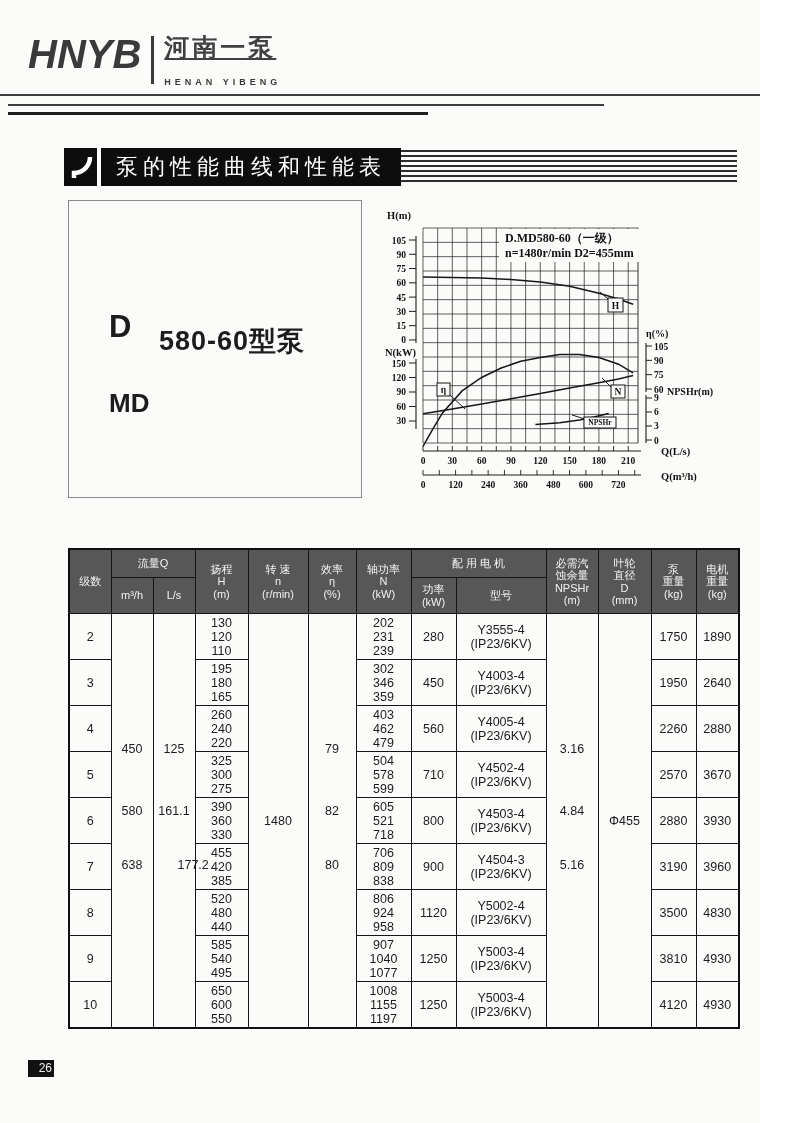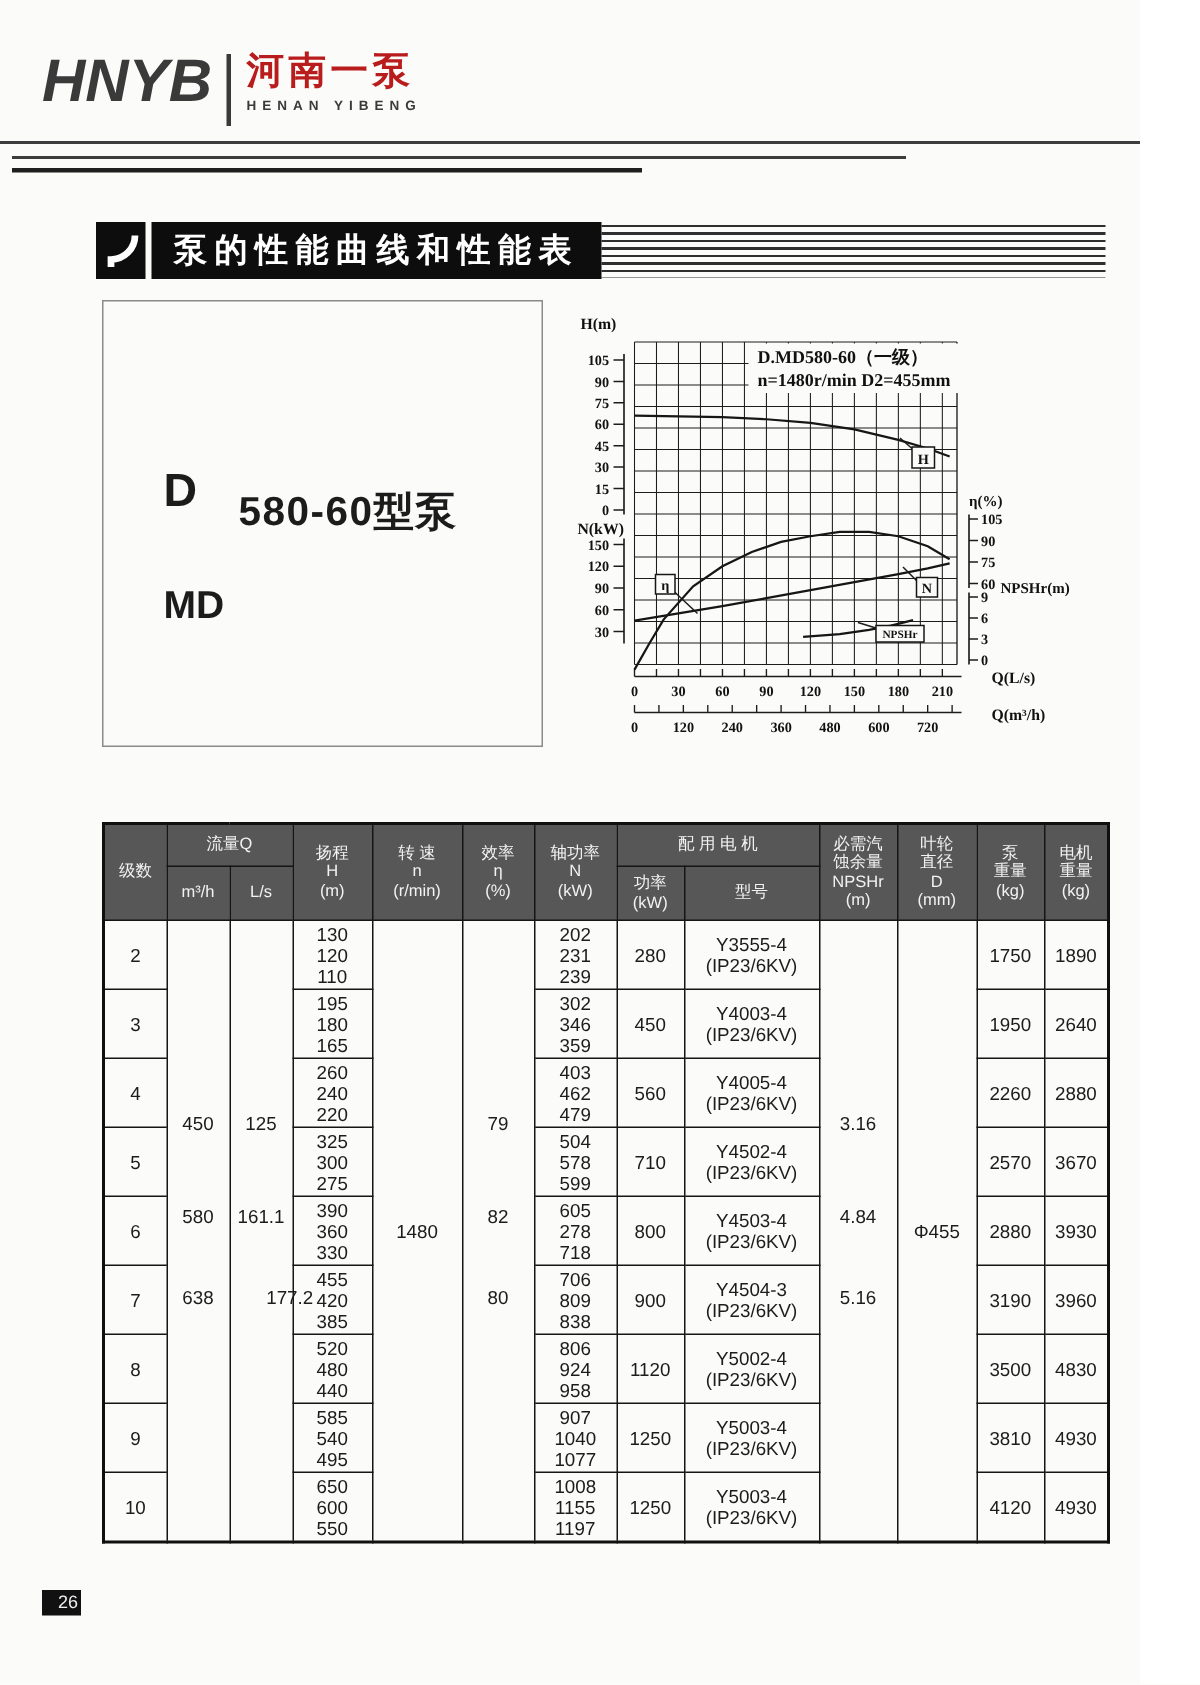--- a/index.html
+++ b/index.html
@@ -3,33 +3,33 @@
 <meta charset="utf-8">
 <style>
   html,body{margin:0;padding:0;}
   .page{position:relative;width:760px;height:1123px;background:var(--page_bg,#fbfbf9);
         font-family:"Liberation Sans",sans-serif;color:#1c1c1c;overflow:hidden;}
 
   
   .logo{position:absolute;left:28px;top:34px;display:flex;align-items:flex-start;gap:10px;}
   .logo-acronym{font-size:40px;font-weight:bold;font-style:italic;color:#3a3a3a;line-height:1;letter-spacing:0px;}
   .logo-divider{width:3px;height:48px;background:#3a3a3a;margin-top:2px;}
-  .logo-cn{font-size:25px;font-weight:bold;color:#b91c1c;letter-spacing:3px;line-height:1.1;}
-  .logo-en{font-size:9px;font-weight:bold;color:#3a3a3a;letter-spacing:4px;margin-top:3px;}
+  .logo-cn{font-size:25px;font-weight:bold;color:#404040;letter-spacing:3px;line-height:1.1;text-decoration:underline;}
+  .logo-en{font-size:9px;font-weight:bold;color:#3a3a3a;letter-spacing:4px;margin-top:15px;}
 
   
   .rule{position:absolute;background:#3d3d3d;}
   .rule1{left:0;width:800px;top:94px;height:2px;}
   .rule2{left:8px;width:596px;top:104px;height:2px;}
   .rule3{left:8px;width:420px;top:112px;height:3px;background:#1f1f1f;}
 
   
   .banner-icon{position:absolute;left:64px;top:148px;width:33px;height:38px;background:var(--banner_bg,#0d0d0d);}
   .banner{position:absolute;left:101px;top:148px;width:300px;height:38px;background:var(--banner_bg,#0d0d0d);
-          color:#fff;font-size:22px;font-weight:bold;letter-spacing:5px;text-align:center;line-height:38px;}
+          color:#fff;font-size:22px;font-weight:normal;letter-spacing:5px;text-align:center;line-height:38px;}
   .stripes{position:absolute;left:401px;top:150px;width:336px;height:35px;
            background:repeating-linear-gradient(to bottom,#2e2e2e 0 1.6px,transparent 1.6px 5px);}
 
   
   .model-box{position:absolute;left:68px;top:200px;width:292px;height:296px;border:1.5px solid #8a8a8a;background:transparent;}
   .model-d{position:absolute;left:40px;top:110px;font-size:31px;font-weight:bold;line-height:1;}
   .model-md{position:absolute;left:40px;top:149px;font-size:26px;font-weight:bold;line-height:1;margin-top:40px;}
   .model-suffix{position:absolute;left:90px;top:127px;font-size:27px;font-weight:bold;letter-spacing:1px;line-height:1;}
 
   
@@ -415,21 +415,21 @@
         </tr>
         <tr>
           <td>6</td>
           <td>
             <div class="ln">390</div>
             <div class="ln">360</div>
             <div class="ln">330</div>
           </td>
           <td>
             <div class="ln">605</div>
-            <div class="ln">278</div>
+            <div class="ln">521</div>
             <div class="ln">718</div>
           </td>
           <td>800</td>
           <td>
             <div class="ln">Y4503-4</div>
             <div class="ln">(IP23/6KV)</div>
           </td>
           <td>2880</td>
           <td>3930</td>
         </tr>

